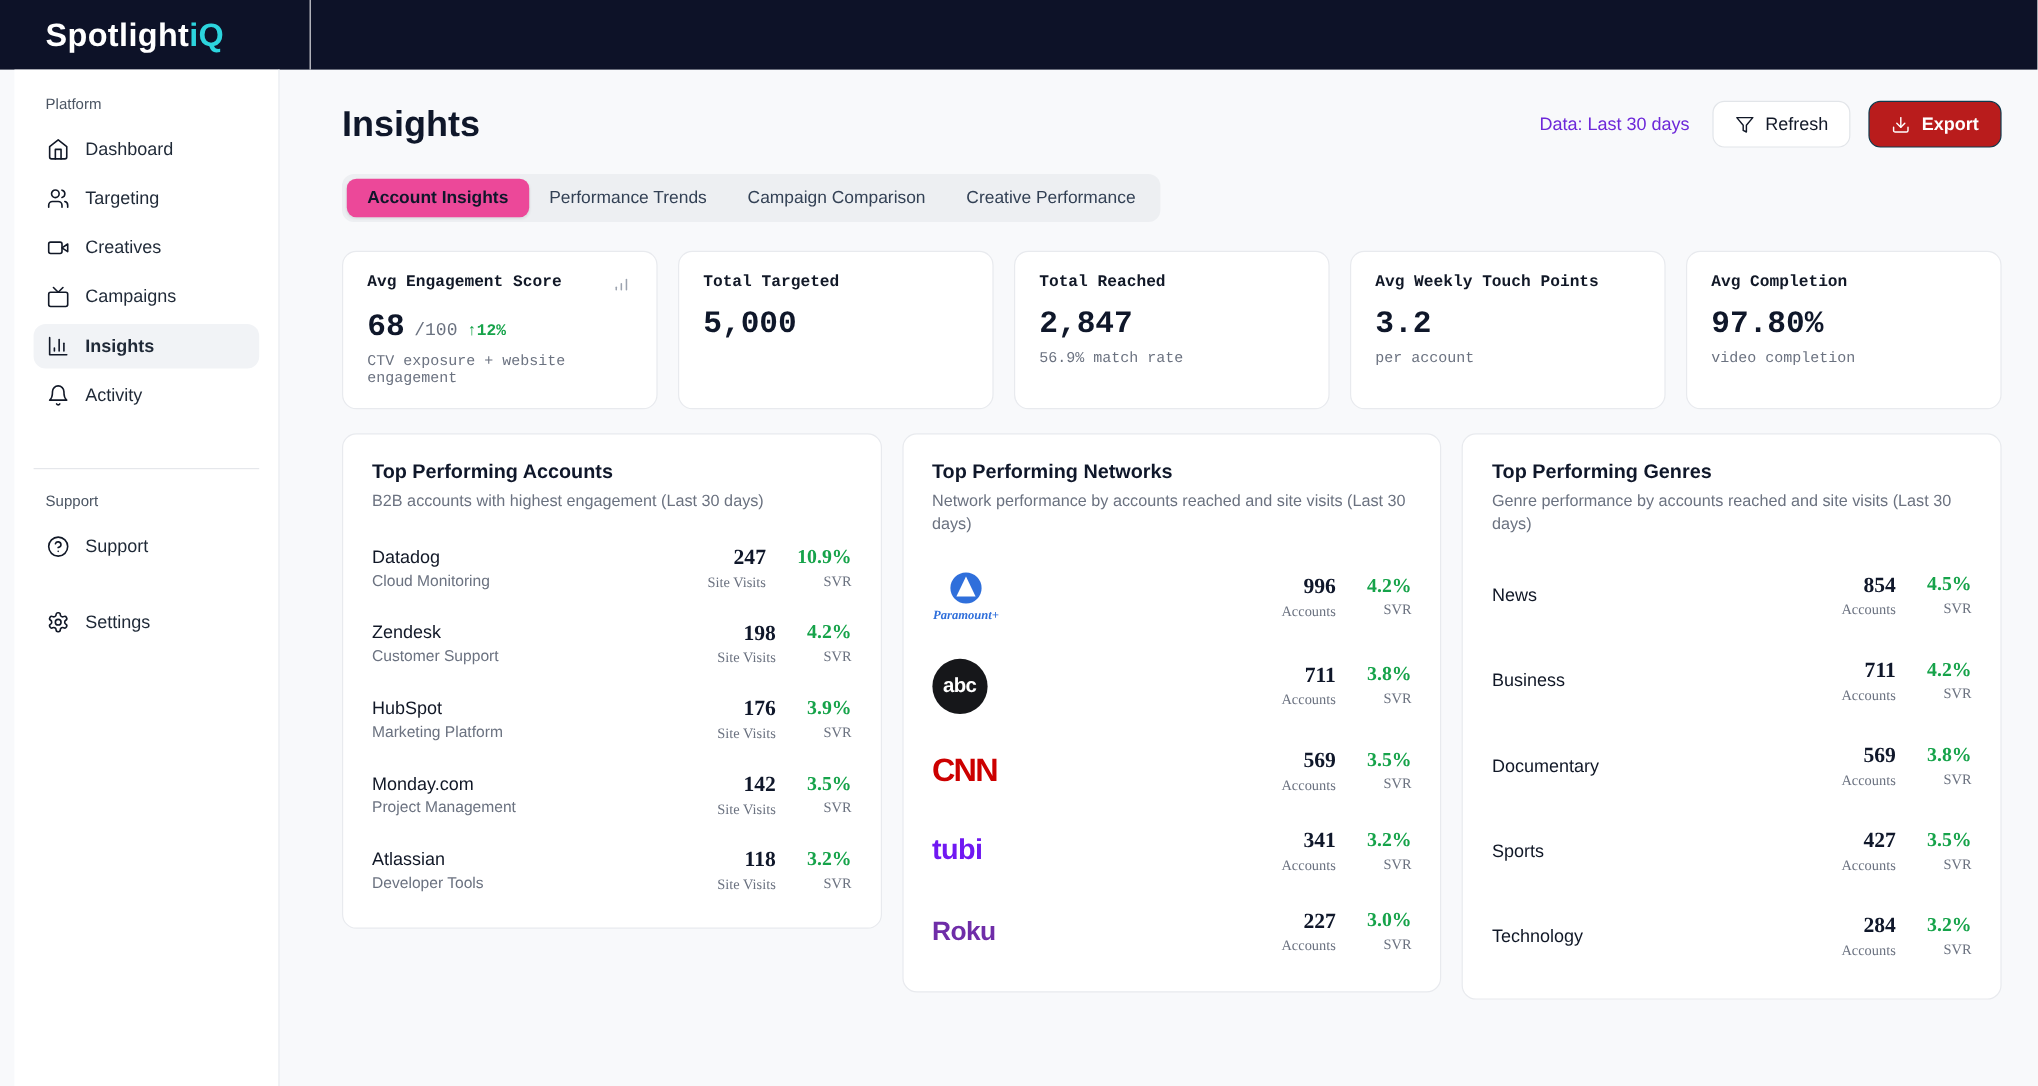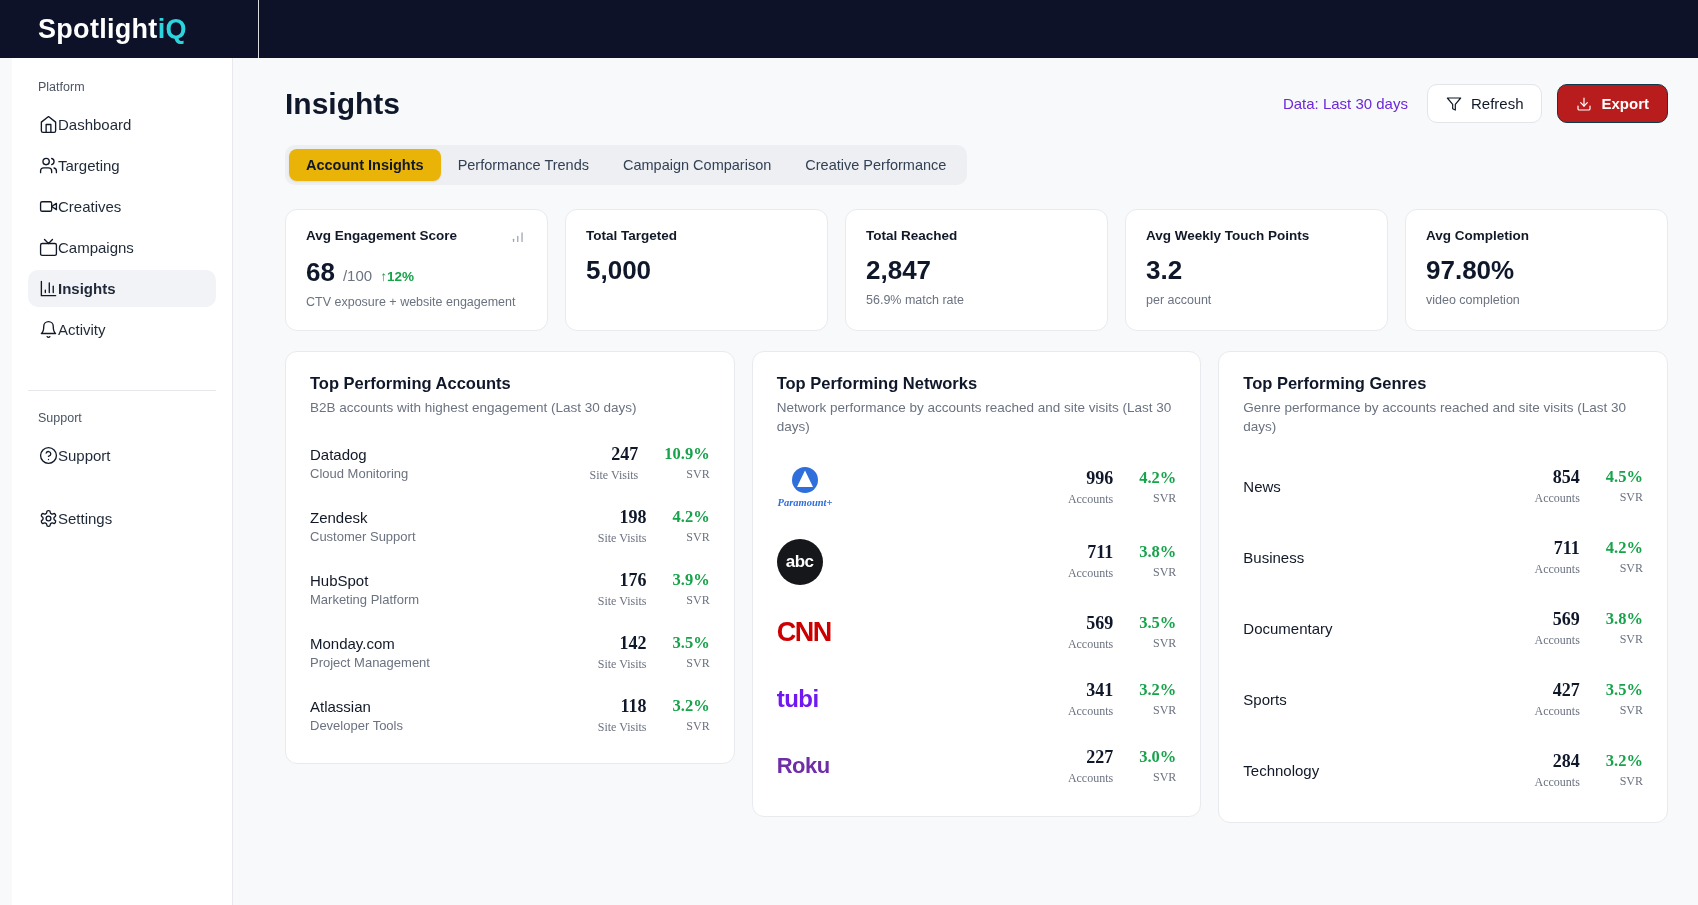--- a/index.html
+++ b/index.html
@@ -10,21 +10,21 @@
   .topbar { height:58px; background:#0d1228; display:flex; align-items:stretch; }
   .logo-area { width:259px; display:flex; align-items:center; padding-left:38px;
     border-right:1px solid rgba(255,255,255,.85); }
   .logo { font-size:27px; font-weight:700; letter-spacing:.3px; color:#fff; }
   .logo .accent { color:#2cd4dd; }
 
   
   .sidebar { position:absolute; top:58px; left:0; bottom:0; width:221px; background:#fff;
     border-right:1px solid #e7e9ee; padding:18px 16px;margin-left:12px; }
   .side-section-label { font-size:12.5px; color:#4b5563; margin:4px 10px 12px; }
-  .side-item { display:flex; align-items:center; padding:9px 11px; border-radius:10px;
+  .side-item { display:flex; align-items:center; gap:13px; padding:9px 11px; border-radius:10px;
     font-size:15px; color:#1f2937; cursor:pointer; margin-bottom:4px; }
   .side-item svg { width:19px; height:19px; stroke:#111827; stroke-width:1.7; fill:none;
     stroke-linecap:round; stroke-linejoin:round; flex:0 0 auto; }
   .side-item.active { background:#f1f3f6; font-weight:700; }
   .side-divider { border:none; border-top:1px solid #e5e7eb; margin:42px 0 20px; }
   .settings-wrap { margin-top:26px; }
 
   
   .main { position:absolute; top:58px; left:255px; right:0; bottom:0; padding:26px 30px; }
   .page-head { display:flex; align-items:center; justify-content:space-between; }
@@ -34,24 +34,24 @@
   .btn { display:inline-flex; align-items:center; gap:9px; font-size:15px; border-radius:10px;
     padding:10px 18px; cursor:pointer; }
   .btn svg { width:16px; height:16px; fill:none; stroke-width:1.8; stroke-linecap:round; stroke-linejoin:round; }
   .btn-refresh { background:#fff; border:1px solid #e2e5e9; color:#111827; }
   .btn-refresh svg { stroke:#111827; }
   .btn-export { background:#b91c1c; border:1px solid #0e3a4d; color:#fff; font-weight:600; }
   .btn-export svg { stroke:#fff; }
 
   .tabs { display:inline-flex; background:#edeff2; border-radius:10px; padding:4px; margin-top:22px; }
   .tab { font-size:14.5px; color:#334155; padding:8px 17px; border-radius:8px; cursor:pointer; white-space:nowrap; }
-  .tab.active { background:#eab308; color:#0f172a; font-weight:600; box-shadow:0 1px 2px rgba(16,24,40,.08); }
-
-  
-  .stats-row { display:grid; grid-template-columns:repeat(5,1fr); gap:17px; margin-top:24px; }
+  .tab.active { background:#ec4899; color:#0f172a; font-weight:600; box-shadow:0 1px 2px rgba(16,24,40,.08); }
+
+  
+  .stats-row { display:grid; grid-template-columns:repeat(5,1fr); gap:17px; margin-top:24px;font-family:Liberation Mono, monospace; }
   .stat-card { background:#fff; border:1px solid #e8eaee; border-radius:12px; padding:18px 20px; min-height:122px; }
   .stat-top { display:flex; justify-content:space-between; align-items:flex-start; }
   .stat-title { font-size:13.5px; font-weight:700; color:#111827; }
   .stat-top svg { width:17px; height:17px; stroke:#9ca3af; stroke-width:1.8; fill:none; stroke-linecap:round; }
   .stat-value-row { display:flex; align-items:baseline; gap:8px; margin-top:12px; }
   .stat-value { font-size:26px; font-weight:800; color:#0f172a; }
   .stat-suffix { font-size:15px; color:#6b7280; }
   .stat-delta { font-size:13.5px; font-weight:700; color:#16a34a; }
   .stat-sub { font-size:12.5px; color:#6b7280; margin-top:7px; }
 

